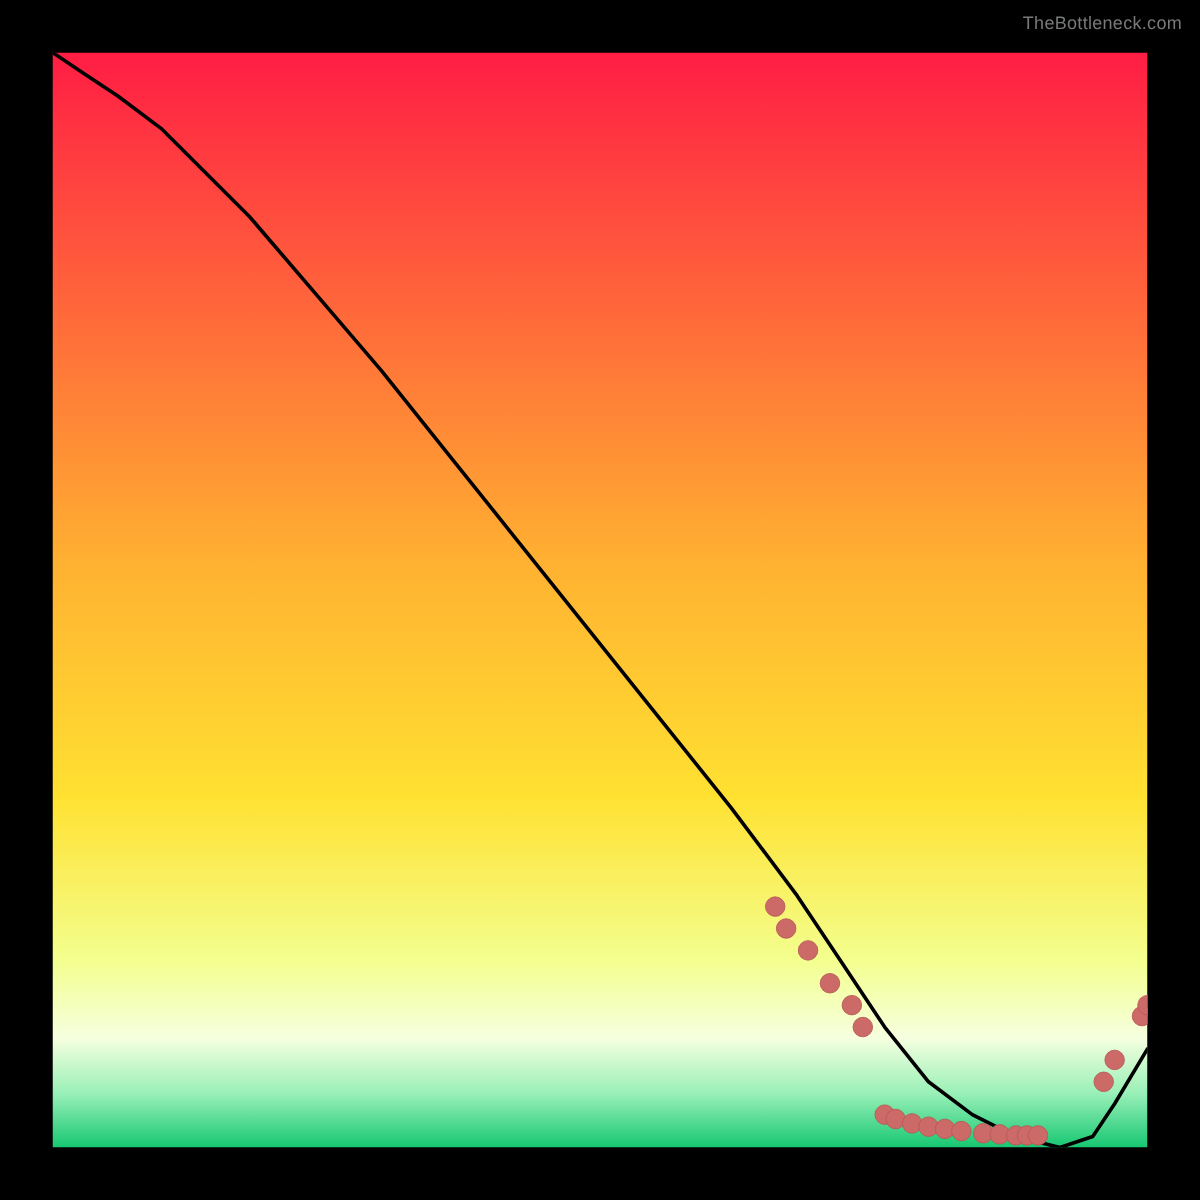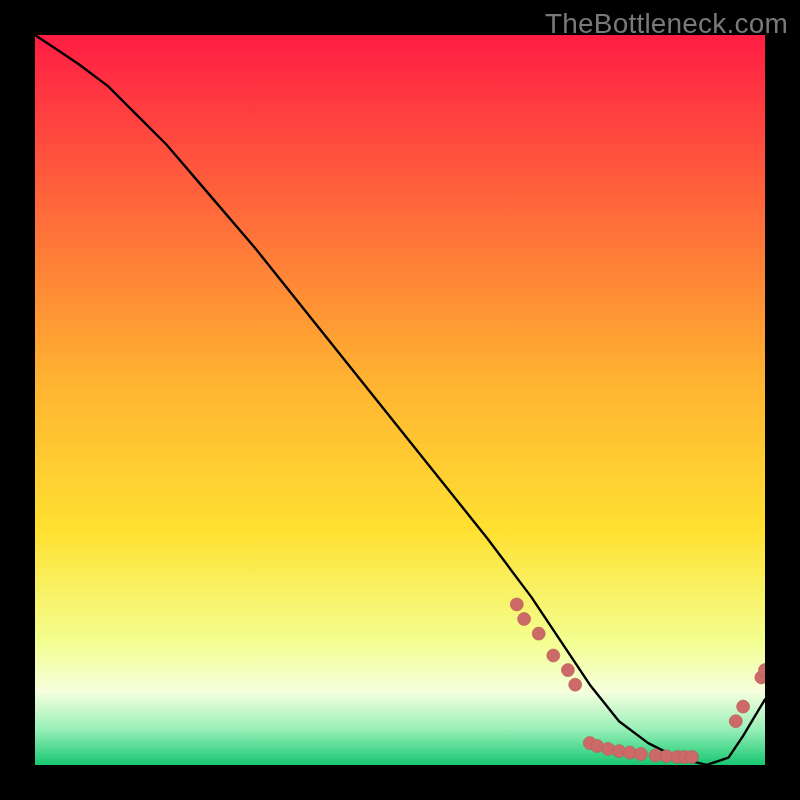--- a/index.html
+++ b/index.html
@@ -21,21 +21,21 @@
     left: 35px;
     top: 35px;
     width: 730px;
     height: 730px;
   }
   .attribution {
     position: absolute;
     top: 8px;
     right: 12px;
     font-family: Arial, Helvetica, sans-serif;
-    font-size: 28px;
+    font-size: 12px;
     color: #77797a;
     letter-spacing: 0.2px;
   }
   svg { display: block; }
 </style>
 </head>
 <body>
 <div class="stage">
 
   <div class="attribution">TheBottleneck.com</div>

